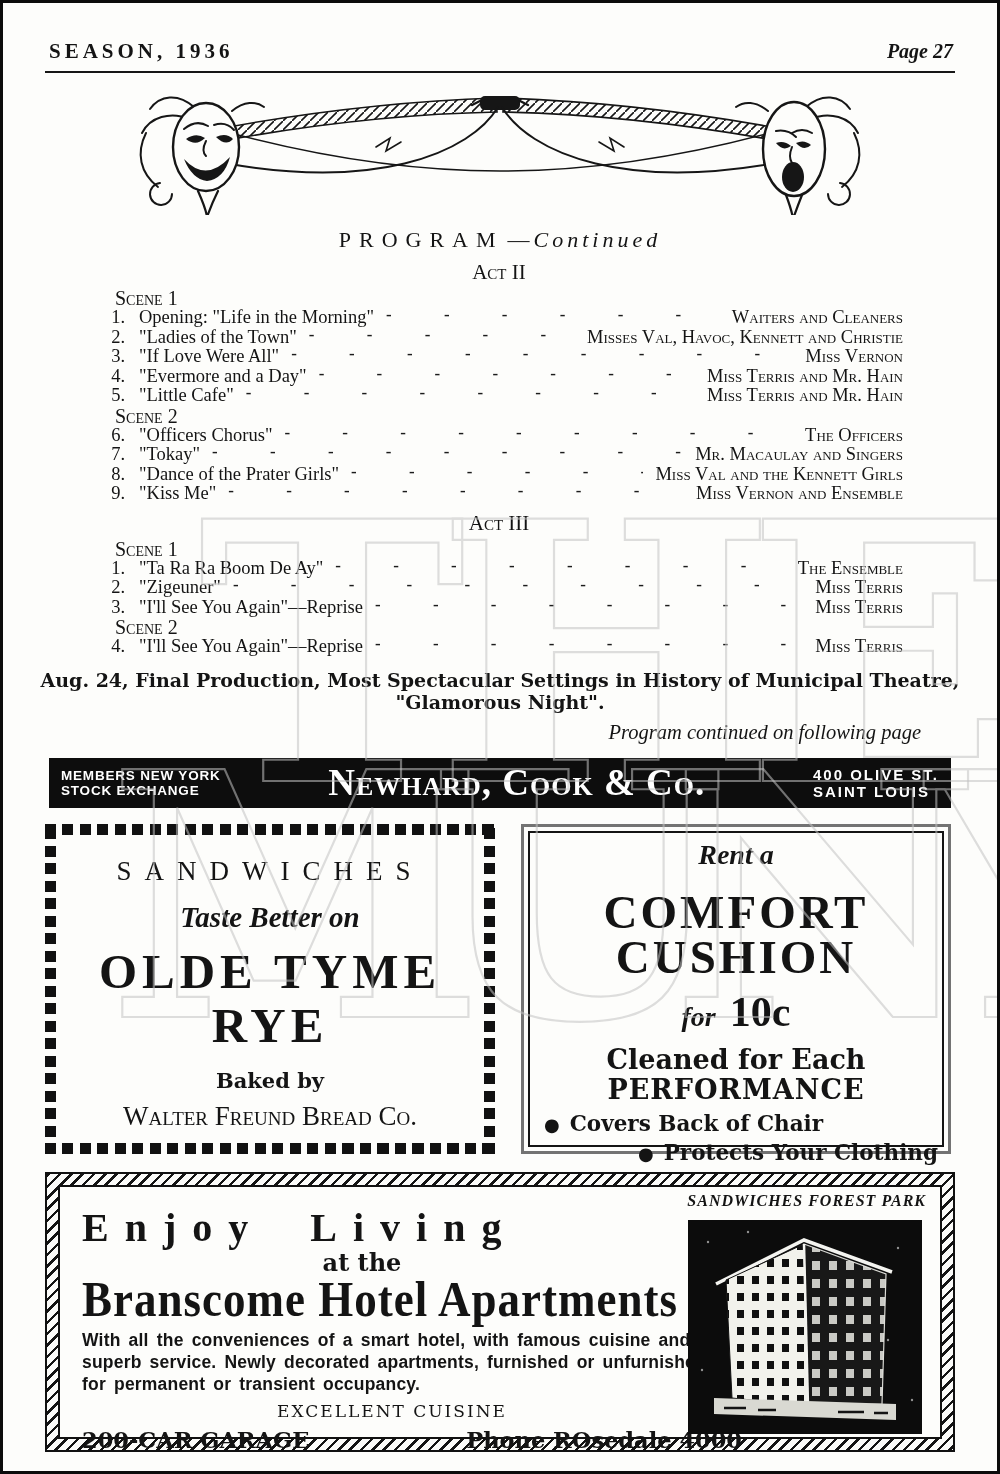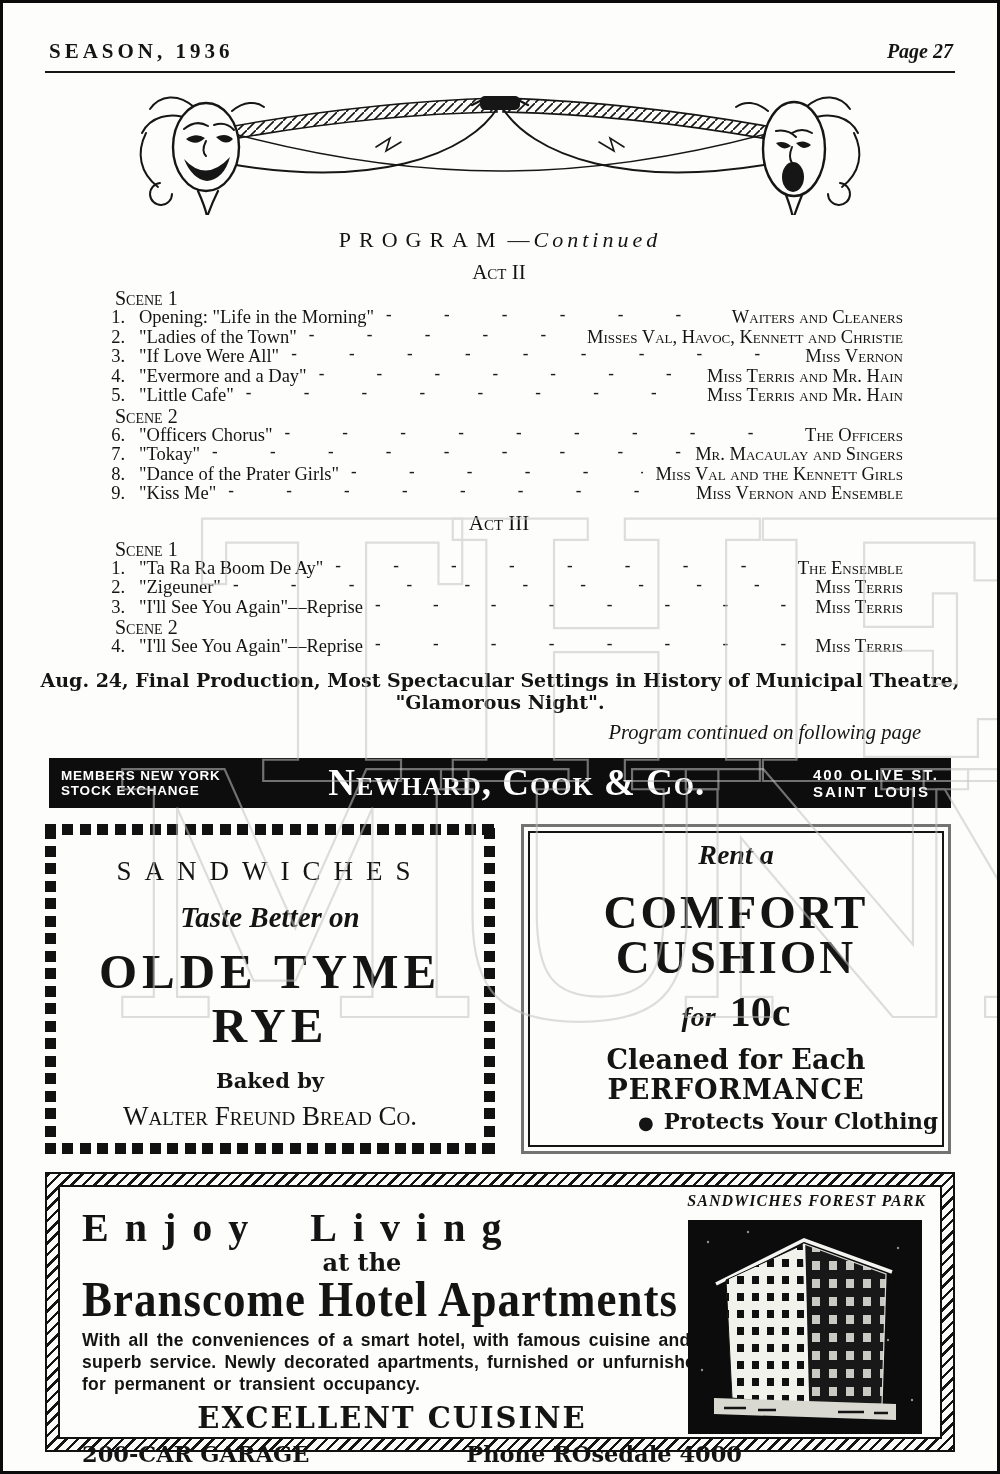--- a/index.html
+++ b/index.html
@@ -75,21 +75,21 @@
   
   .ad-hotel { margin:18px 42px 0; height:280px; border:2px solid #111; padding:11px;
     background:repeating-linear-gradient(135deg,#141414 0 2.5px,#fbfbf9 2.5px 8px); }
   .hotel-inner { position:relative; height:100%; background:#fdfdfb; border:2px solid #111; padding:4px 16px 0 22px; }
   .overlooking { position:absolute; top:5px; right:14px; font-style:italic; font-weight:700; font-size:16px; letter-spacing:1px; }
   .bldg { position:absolute; top:33px; right:18px; }
   .hot-enjoy { margin-top:16px; font-weight:700; font-size:40px; letter-spacing:16px; word-spacing:20px; line-height:42px; }
   .hot-atthe { width:560px; text-align:center; font-weight:700; font-size:24px; line-height:27px; font-family:"DejaVu Serif",serif; }
   .hot-brans { font-weight:700; font-size:45px; line-height:46px; letter-spacing:1px; transform:scaleY(1.12); transform-origin:left center; white-space:nowrap; }
   .hot-para { width:648px; margin-top:7px; font-family:"Liberation Sans",sans-serif; font-weight:700; font-size:17.5px; line-height:22px; letter-spacing:0.2px; word-spacing:3px; }
-  .hot-cuisine { width:620px; text-align:center; margin-top:6px; font-family:"DejaVu Serif",serif; font-weight:700; font-size:29px; letter-spacing:2px; }
+  .hot-cuisine { width:620px; text-align:center; margin-top:6px; font-family:"DejaVu Serif",serif; font-weight:400; font-size:17px; letter-spacing:2px; }
   .hot-bottom { width:660px; display:flex; justify-content:space-between; margin-top:6px;
     font-family:"DejaVu Serif",serif; font-weight:700; font-size:22.5px;gap:12px; }
 
   
   .wm { position:absolute; z-index:6; pointer-events:none; color:transparent;
     -webkit-text-stroke:2.2px #c3c3c3; font-weight:700; opacity:0.55; font-family:"DejaVu Serif",serif; }
   .wm1 { left:195px; top:440px; font-size:360px; letter-spacing:-30px; }
   .wm2 { left:105px; top:695px; font-size:340px; letter-spacing:-55px; }
 
   .ink { stroke:#161616; fill:none; stroke-linecap:round; }
@@ -284,20 +284,23 @@
 
     <div class="ad-cushion">
       <div class="cu-rent">Rent a</div>
       <div class="cu-big">COMFORT</div>
       <div class="cu-big2">CUSHION</div>
       <div class="cu-for-row">
         <span class="cu-for">for</span><span class="cu-10c">10c</span>
       </div>
       <div class="cu-cleaned">Cleaned for Each</div>
       <div class="cu-perf">PERFORMANCE</div>
+      <div class="cu-bullet1">
+        <span class="bullet-dot">●</span><span>Covers Back of Chair</span>
+      </div>
       <div class="cu-bullet2">
         <span class="bullet-dot">●</span><span>Protects Your Clothing</span>
       </div>
     </div>
   </div>
 
   <div class="ad-hotel">
     <div class="hotel-inner">
       <div class="overlooking">SANDWICHES  FOREST  PARK</div>
 

